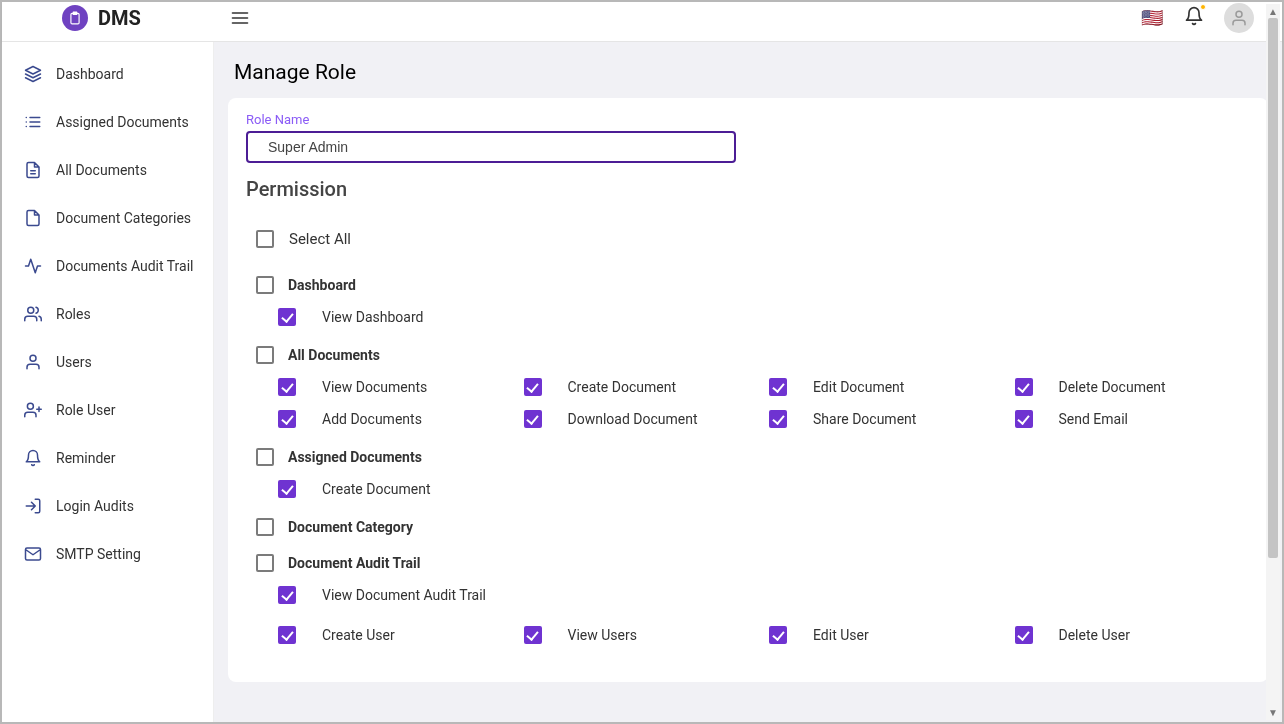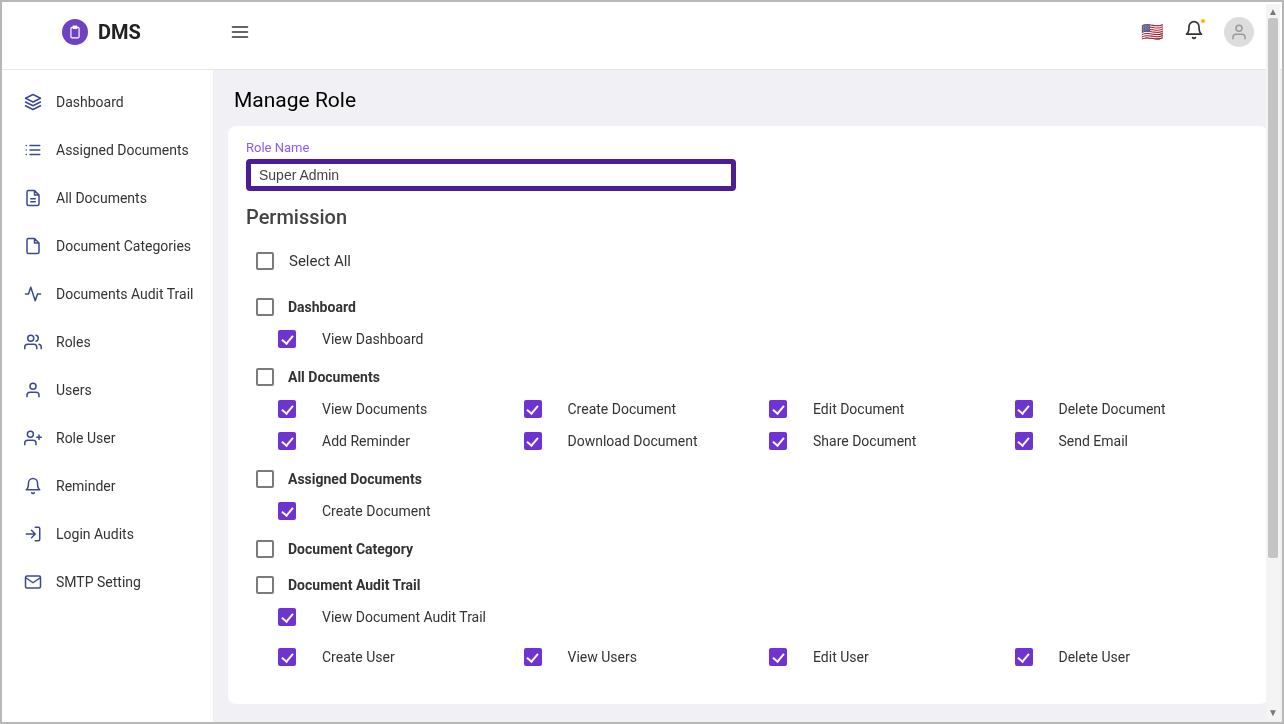--- a/index.html
+++ b/index.html
@@ -14,21 +14,21 @@
     width: 1284px;
     height: 724px;
     border: 2px solid #b8b8b8;
     position: relative;
     background: #fff;
     display: flex;
     flex-direction: column;
   }
   
   .header {
-    height: 68px;
+    height: 40px;
     border-bottom: 1px solid #e5e5e5;
     display: flex;
     align-items: center;
     padding: 0 18px 8px 0;
     flex: 0 0 auto;
     box-shadow: 0 1px 2px rgba(0,0,0,0.04);
   }
   .brand {
     width: 218px;
     display: flex;
@@ -99,27 +99,27 @@
 
   .card {
     background:#fff;
     border-radius:8px;
     padding: 14px 18px 30px 18px;
   }
   .field-label { font-size:13px; color:#8b5cf6; margin-bottom:4px; }
   .text-input {
     width: 490px;
     height: 32px;
-    border:5px solid #4c1d95;
+    border:2px solid #4c1d95;
     border-radius:4px;
-    padding: 0 8px;
+    padding: 0 20px;
     font-size:14px;
     color:#444;
   }
-  .section-title { font-size:20px; font-weight:500; color:#444; margin:14px 0 17px 0; }
+  .section-title { font-size:20px; font-weight:500; color:#444; margin:14px 0 23px 0; }
 
   
   .cb {
     width:18px; height:18px; border:2px solid #7b7b7b; border-radius:2px;
     display:inline-flex; align-items:center; justify-content:center;
     flex: 0 0 18px;
     cursor:pointer;
     background:#fff;
   }
   .cb.checked { background:#6f33d1; border-color:#6f33d1; }
@@ -303,21 +303,21 @@
                 <div class="perm">
                   <span class="cb checked"></span>
                   <span>Edit Document</span>
                 </div>
                 <div class="perm">
                   <span class="cb checked"></span>
                   <span>Delete Document</span>
                 </div>
                 <div class="perm">
                   <span class="cb checked"></span>
-                  <span>Add Reminder</span>
+                  <span>Add Documents</span>
                 </div>
                 <div class="perm">
                   <span class="cb checked"></span>
                   <span>Download Document</span>
                 </div>
                 <div class="perm">
                   <span class="cb checked"></span>
                   <span>Share Document</span>
                 </div>
                 <div class="perm">

